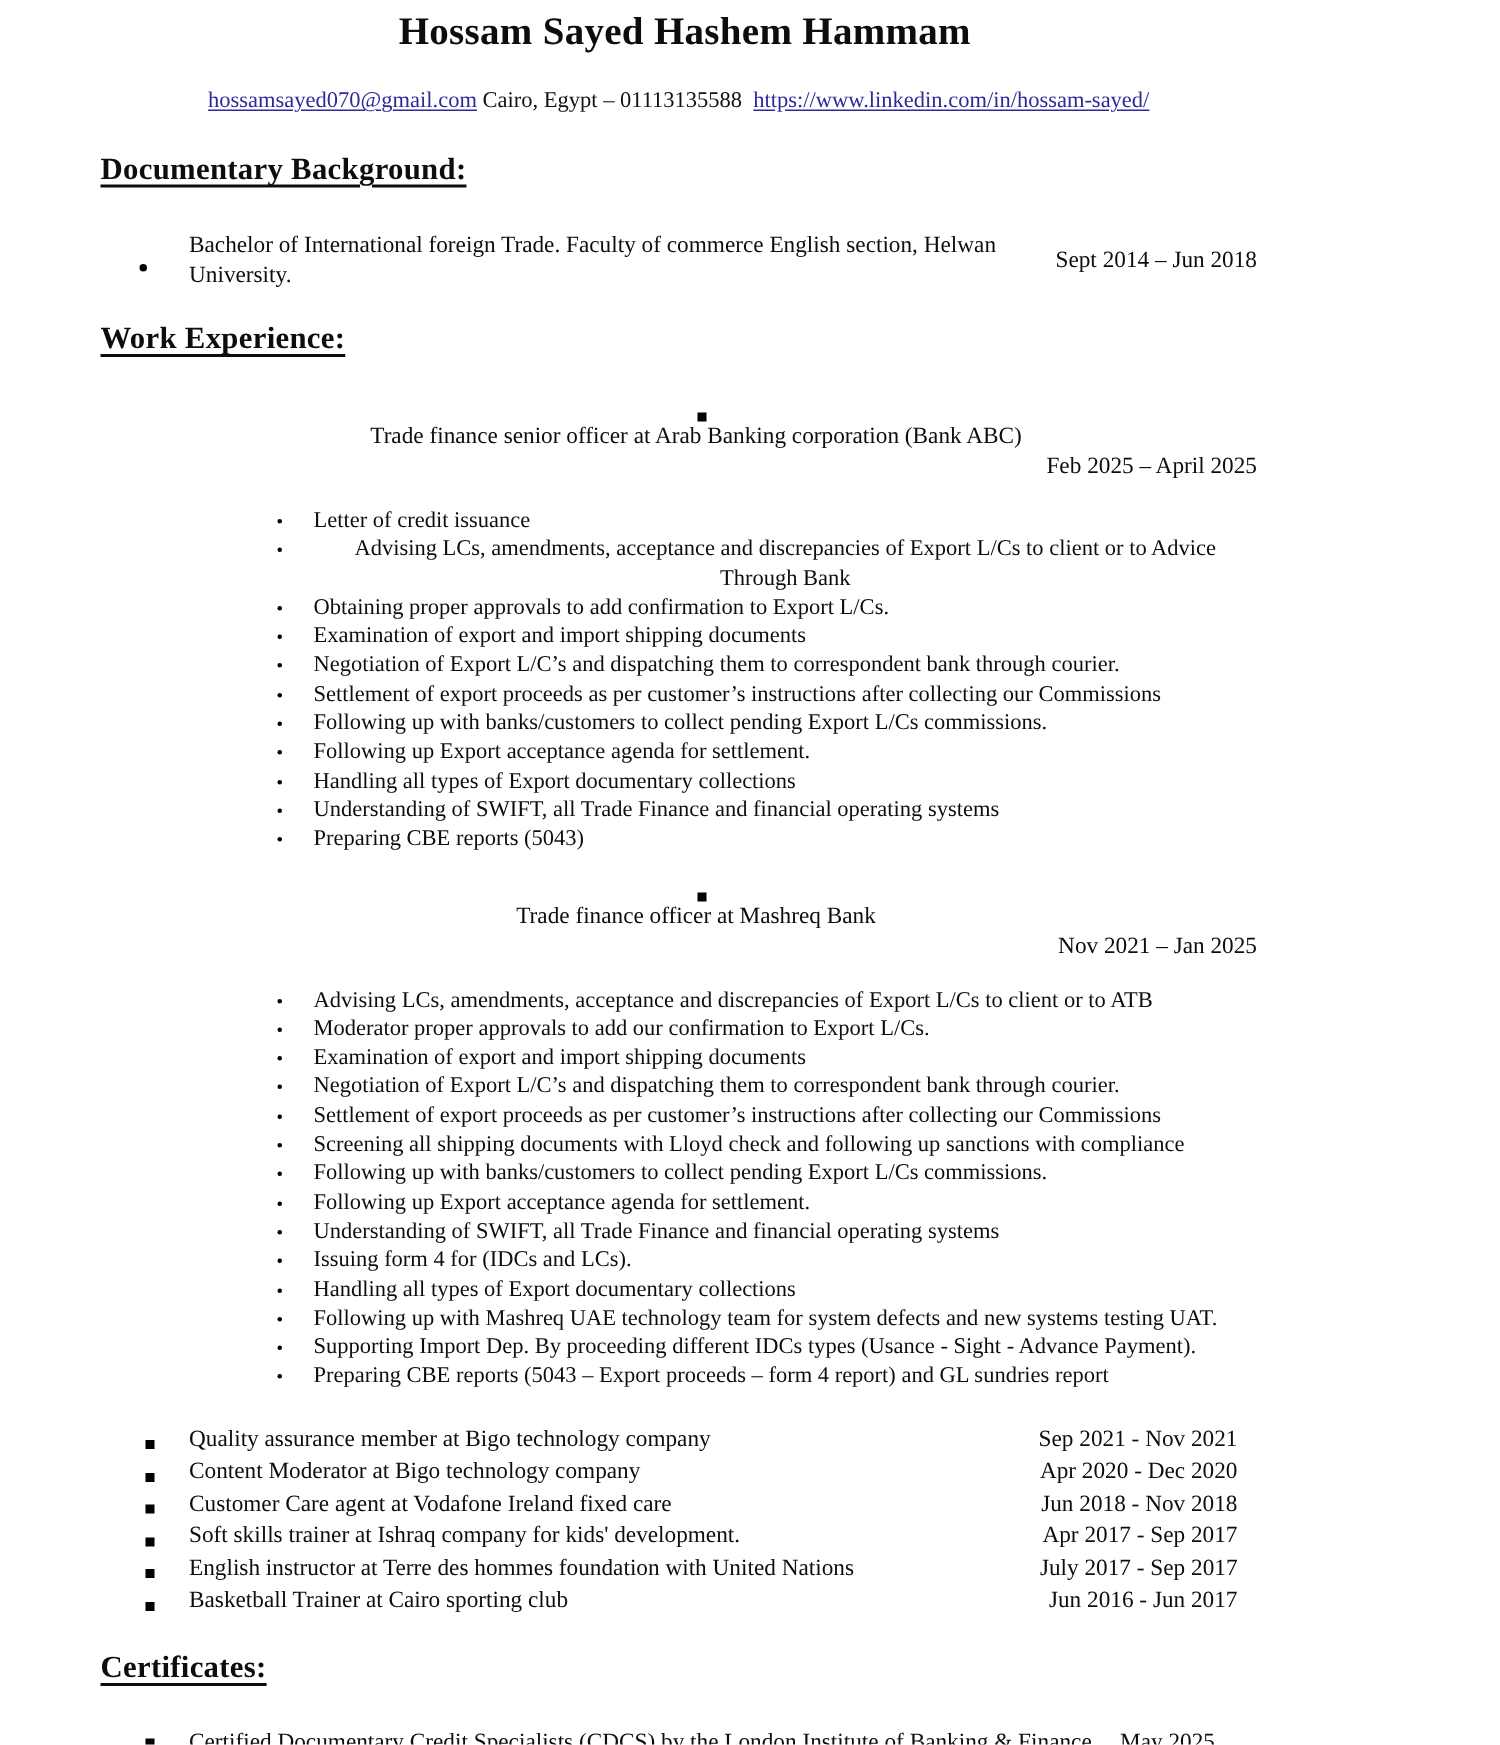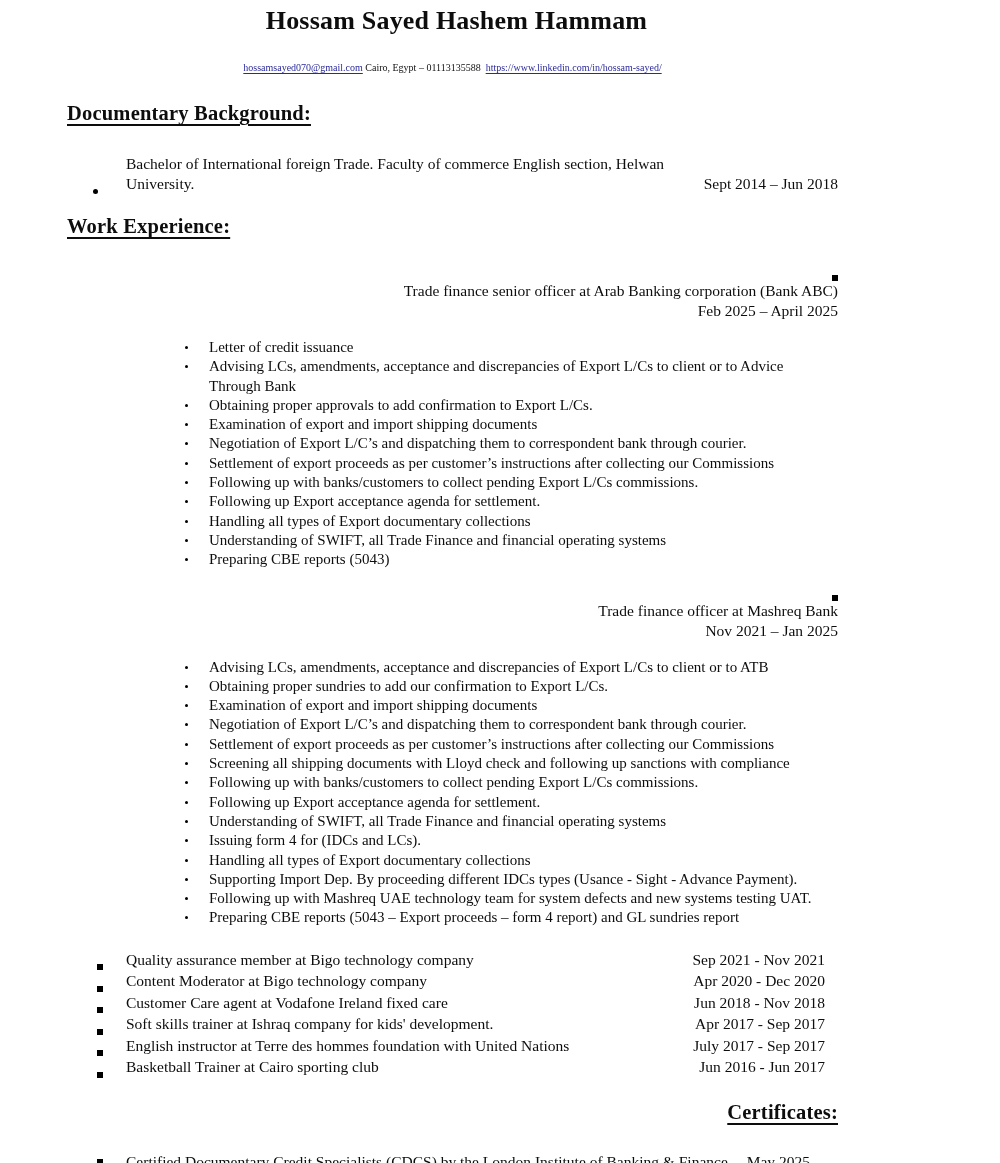--- a/index.html
+++ b/index.html
@@ -22,21 +22,21 @@
     font-size: 26px;
     font-weight: 700;
     text-align: center;
     letter-spacing: 0.2px;
     line-height: 30px;
     margin-left: 8px;
   }
   .contact {
     margin-top: 22px;
     text-align: center;
-    font-size: 10px;
+    font-size: 15px;
     line-height: 19px;
     white-space: nowrap;
   }
   .contact a {
     color: #2a2a99;
     text-decoration: underline;
     text-underline-offset: 2px;
     cursor: pointer;
   }
   .contact .plain { color: #111; }
@@ -45,25 +45,25 @@
     font-size: 20.5px;
     font-weight: 700;
     text-decoration: underline;
     text-decoration-thickness: 2px;
     text-underline-offset: 4px;
     letter-spacing: 0.2px;
     line-height: 26px;
   }
   .sec-heading.edu  { margin-top: 23px; }
   .sec-heading.work { margin-top: 19px; }
-  .sec-heading.cert { margin-top: 21px; text-align: right; }
+  .sec-heading.cert { margin-top: 21px; }
   
   .row {
     display: flex;
-    align-items: flex-end;
+    align-items: center;
     font-size: 15.5px;
     line-height: 20px;
   }
   .bullet {
     flex: 0 0 auto;
     display: inline-block;
     background: #000;
   }
   .b-round { width: 5px; height: 5px; border-radius: 50%; margin: 8px 0 0 26px; }
   .b-sq    { width: 6px; height: 6px; margin: 7px 0 0 30px; }
@@ -90,21 +90,21 @@
     font-size: 15px;
     line-height: 19.3px;
   }
   .duties .b-dot {
     flex: 0 0 auto;
     width: 3px; height: 3px;
     border-radius: 50%;
     background: #000;
     margin: 8px 0 0 118px;
   }
-  .duties .d-text { margin-left: 21px; }
+  .duties .d-text { margin-left: 21px; text-align: center; }
   
   .job-list { margin-top: 21px; }
   .job-list .row {
     line-height: 21.5px;
     padding-right: 13px;
   }
   .job-list .b-sq { margin-top: 8px; }
   
   .cert-row { margin-top: 27px; align-items: flex-start; }
   .cert-row .text { max-width: 765px; }
@@ -186,21 +186,21 @@
     <span class="text">Trade finance officer at Mashreq Bank</span>
     <span class="date">Nov 2021 – Jan 2025</span>
   </div>
   <ul class="duties">
     <li>
         <span class="b-dot"></span>
         <span class="d-text">Advising LCs, amendments, acceptance and discrepancies of Export L/Cs to client or to ATB</span>
       </li>
     <li>
         <span class="b-dot"></span>
-        <span class="d-text">Obtaining proper sundries to add our confirmation to Export L/Cs.</span>
+        <span class="d-text">Moderator proper approvals to add our confirmation to Export L/Cs.</span>
       </li>
     <li>
         <span class="b-dot"></span>
         <span class="d-text">Examination of export and import shipping documents</span>
       </li>
     <li>
         <span class="b-dot"></span>
         <span class="d-text">Negotiation of Export L/C’s and dispatching them to correspondent bank through courier.</span>
       </li>
     <li>
@@ -226,25 +226,25 @@
     <li>
         <span class="b-dot"></span>
         <span class="d-text">Issuing form 4 for (IDCs and LCs).</span>
       </li>
     <li>
         <span class="b-dot"></span>
         <span class="d-text">Handling all types of Export documentary collections</span>
       </li>
     <li>
         <span class="b-dot"></span>
+        <span class="d-text">Following up with Mashreq UAE technology team for system defects and new systems testing UAT.</span>
+      </li>
+    <li>
+        <span class="b-dot"></span>
         <span class="d-text">Supporting Import Dep. By proceeding different IDCs types (Usance - Sight - Advance Payment).</span>
-      </li>
-    <li>
-        <span class="b-dot"></span>
-        <span class="d-text">Following up with Mashreq UAE technology team for system defects and new systems testing UAT.</span>
       </li>
     <li>
         <span class="b-dot"></span>
         <span class="d-text">Preparing CBE reports (5043 – Export proceeds – form 4 report) and GL sundries report</span>
       </li>
   </ul>
 
   <div class="job-list">
     <div class="row">
       <span class="bullet b-sq"></span>

